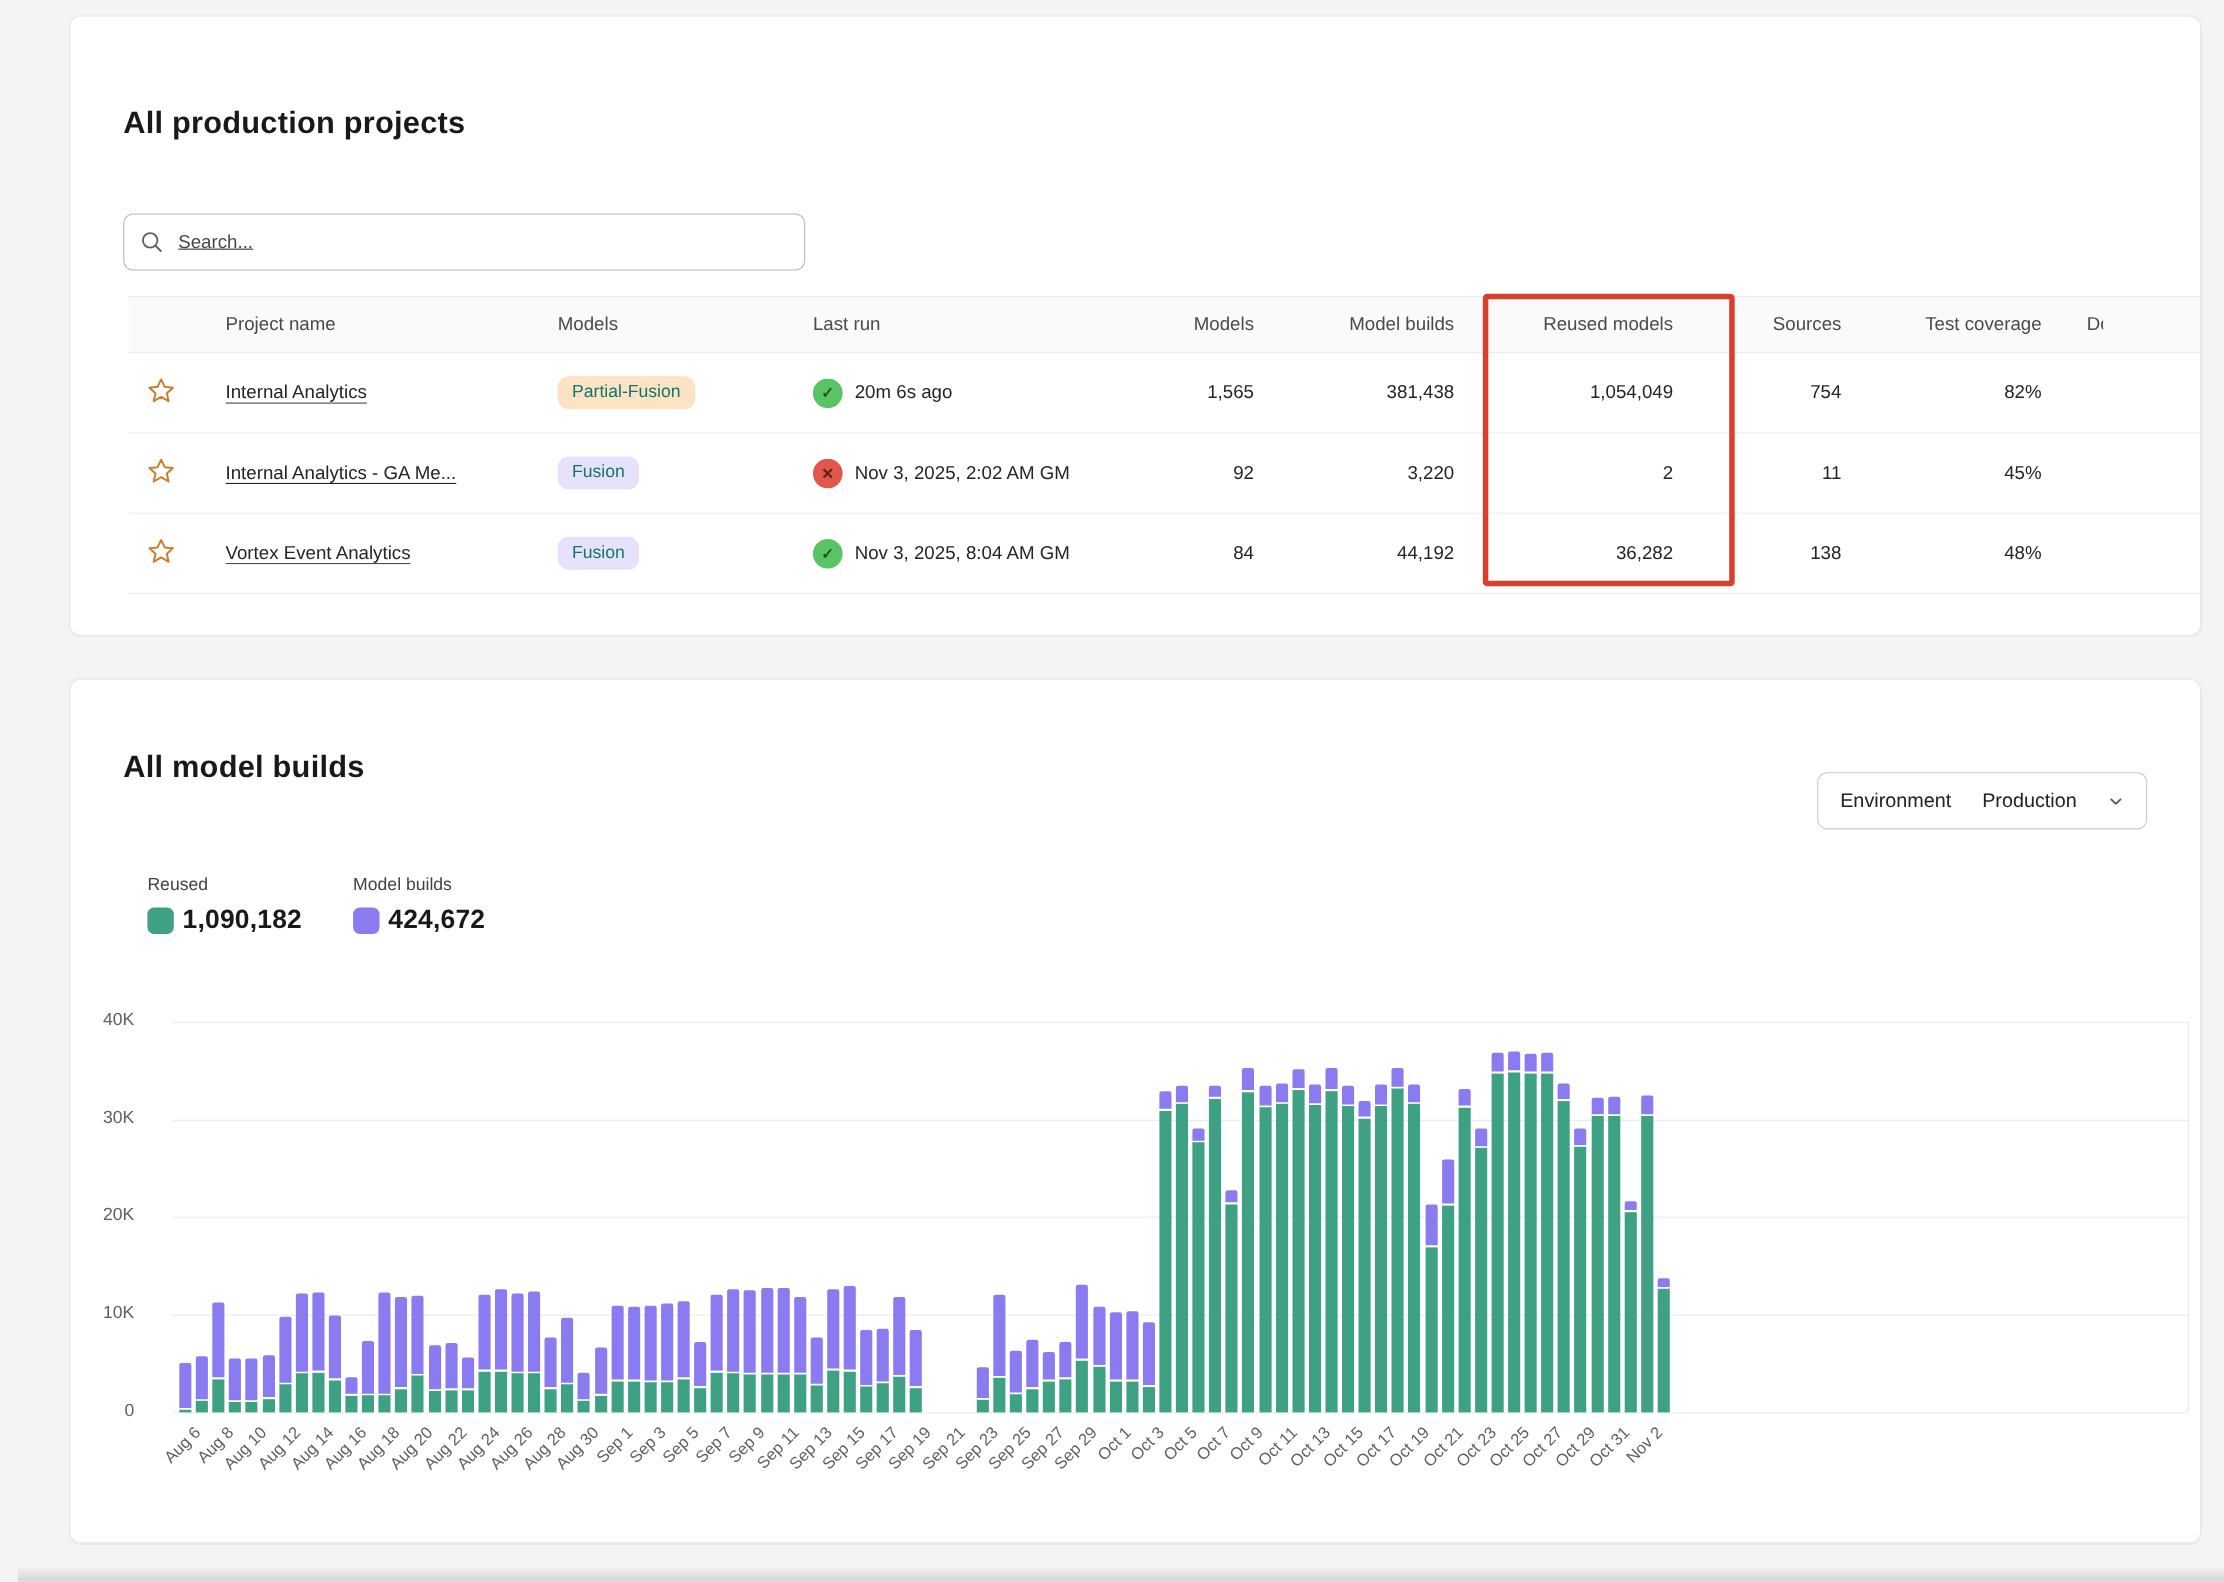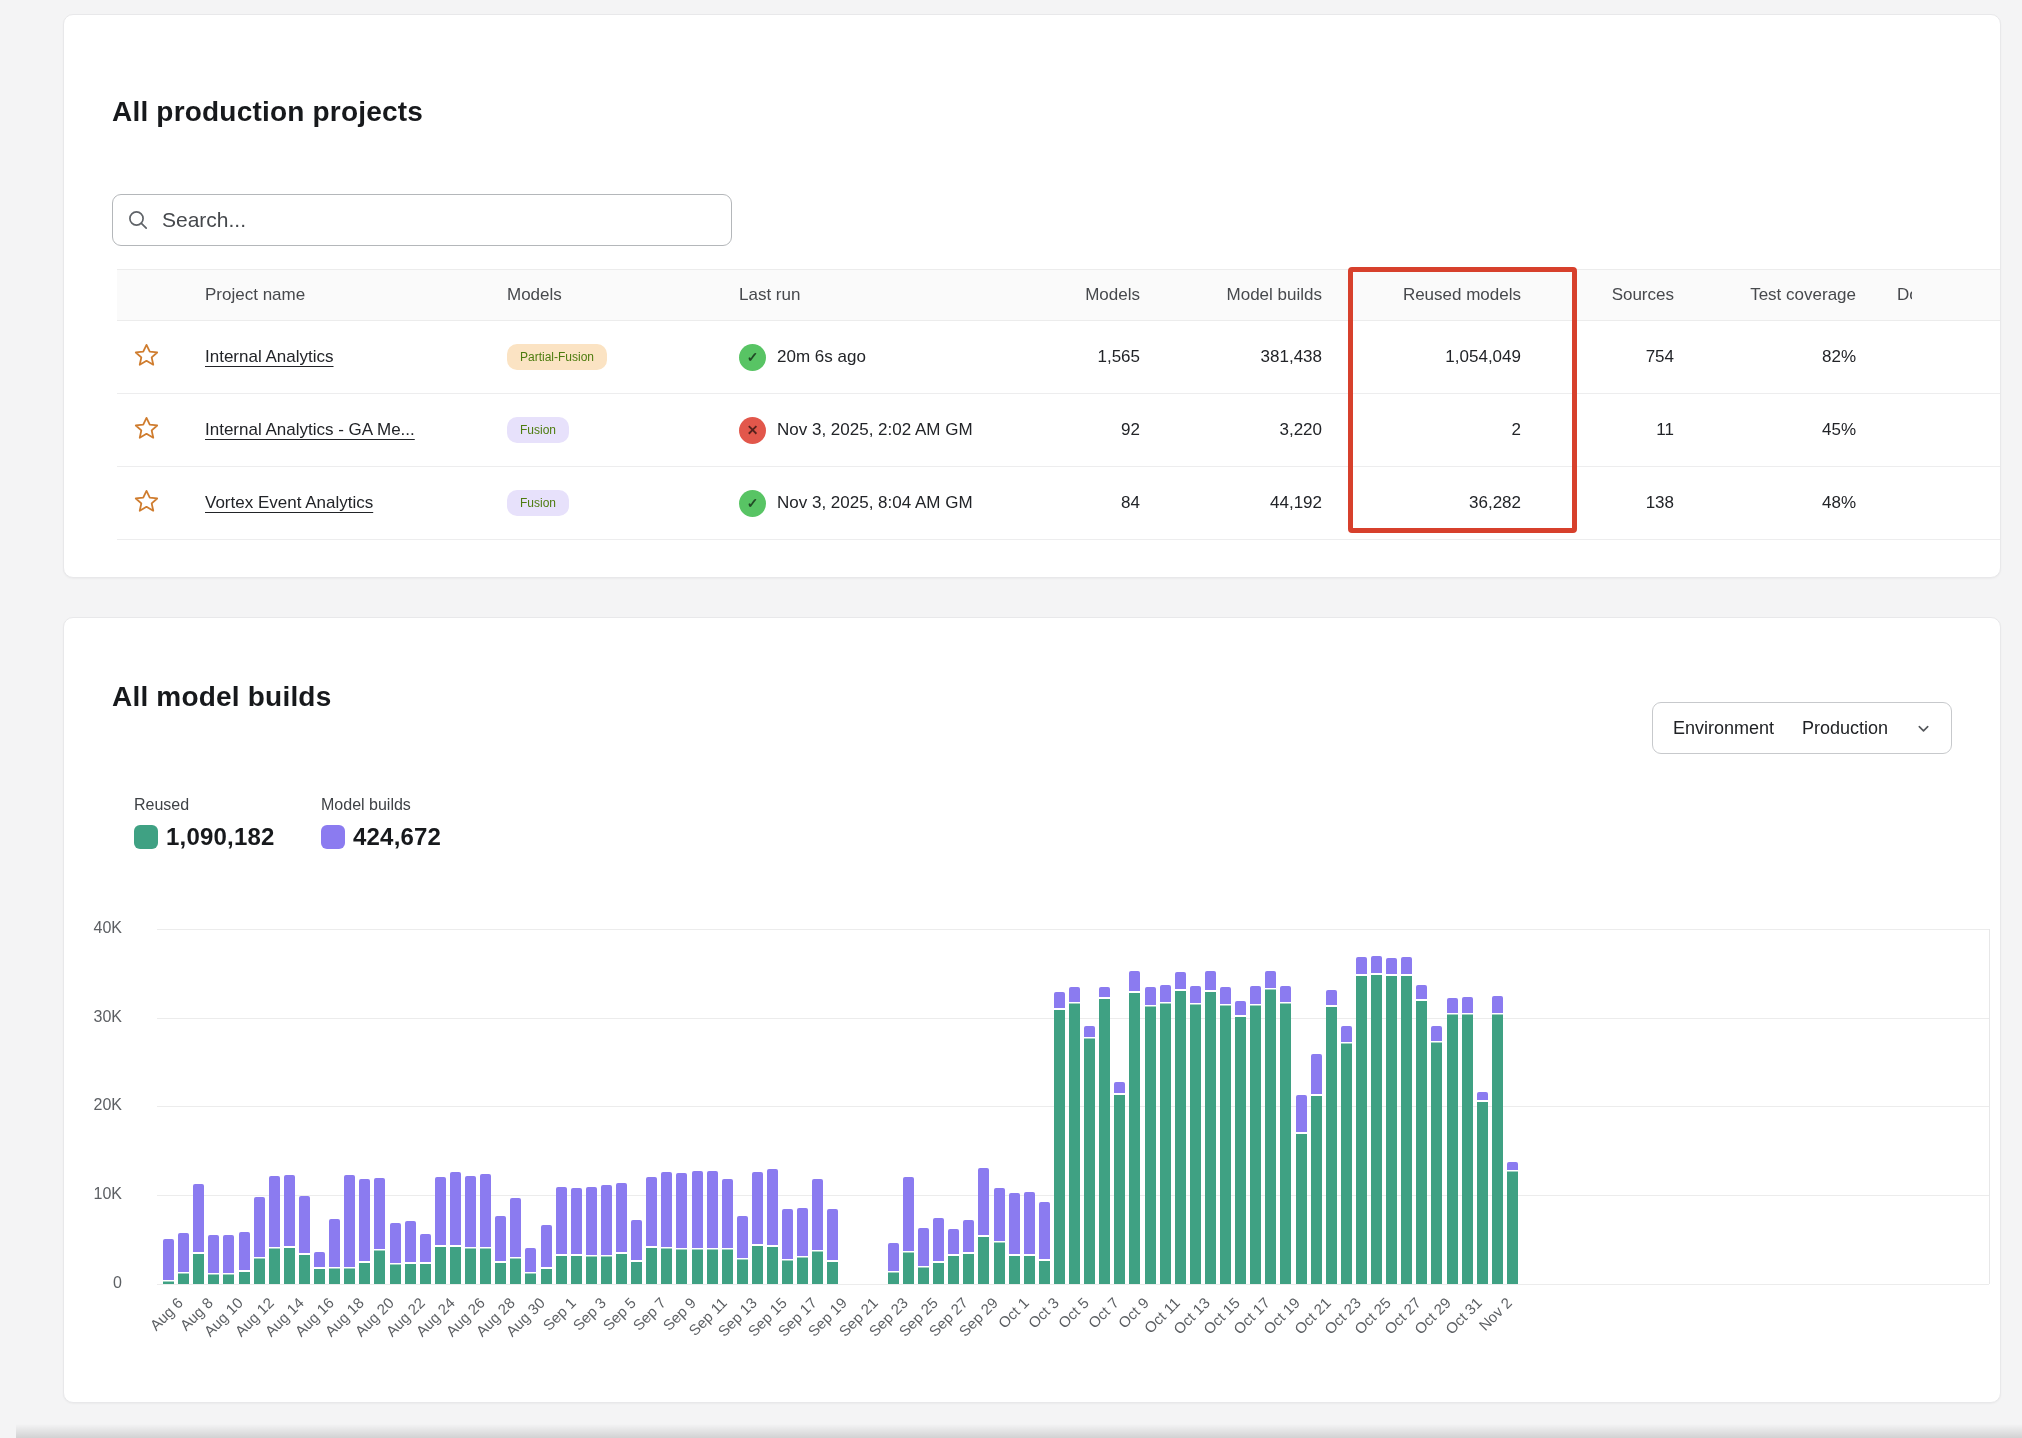--- a/index.html
+++ b/index.html
@@ -6,38 +6,38 @@
   #wrap{position:relative;width:2022px;height:1438px;background:#f4f4f5;overflow:hidden;margin-left:16px;}
   .card{position:absolute;background:#fff;border:1px solid #e8e8ea;border-radius:10px;
         box-shadow:0 1px 2px rgba(0,0,0,.04);overflow:hidden;}
   #card1{left:47px;top:14px;width:1936px;height:562px;}
   #card2{left:47px;top:617px;width:1936px;height:784px;}
   .card-title{position:absolute;left:48px;font-size:28px;font-weight:700;color:#17191c;letter-spacing:.2px;}
   .card-sub{position:absolute;left:48px;font-size:17px;color:#5a5d61;}
   
   #search-box{position:absolute;left:48px;top:179px;width:590px;height:50px;border:1.5px solid #b4b7ba;
     border-radius:9px;display:flex;align-items:center;padding:0 14px;background:#fff;}
-  #search-box input{border:none;outline:none;font-size:21px;color:#33363a;width:100%;margin-left:11px;
-    font-family:"Liberation Sans",sans-serif;background:transparent;}
+  #search-box input{border:none;outline:none;font-size:17px;color:#33363a;width:100%;margin-left:11px;
+    font-family:"Liberation Sans",sans-serif;background:transparent;text-decoration:underline;}
   #search-box input::placeholder{color:#45484c;opacity:1;}
   
   #ptable{position:absolute;left:53px;top:254px;right:0;}
   .trow,.thead{display:grid;grid-template-columns:88px 302px 232px 278px 123px 182px 199px 153px 182px 56px;
     align-items:center;}
   .thead{height:50px;background:#fafafa;border-top:1px solid #ececec;border-bottom:1px solid #ececec;
     font-size:17px;color:#47494d;}
   .trow{height:72px;border-bottom:1px solid #ededee;font-size:17px;color:#222428;}
   .th-name{padding-left:0;}
   .num{text-align:right;white-space:nowrap;}
   .cell-clip{overflow:hidden;white-space:nowrap;}
   .star-btn{background:none;border:none;cursor:pointer;padding:0;margin-left:14px;width:30px;height:30px;
     display:flex;align-items:center;justify-content:center;}
   .proj-link{color:#222428;font-weight:500;text-decoration:underline;text-underline-offset:4px;
     text-decoration-thickness:1px;cursor:pointer;white-space:nowrap;overflow:hidden;display:block;max-width:290px;}
-  .badge{display:inline-block;padding:6px 13px;border-radius:10px;font-size:12px;color:#4d7c0f;}
+  .badge{display:inline-block;padding:6px 13px;border-radius:10px;font-size:16px;color:#0f766e;}
   .badge-partial{background:#fbe3c3;}
   .badge-fusion{background:#e7e1fb;}
   .lastrun{display:flex;align-items:center;overflow:hidden;white-space:nowrap;}
   .sticon{flex:0 0 auto;width:27px;height:27px;border-radius:50%;display:inline-flex;align-items:center;
     justify-content:center;font-size:14px;font-weight:700;color:rgba(0,0,0,.62);margin-right:11px;}
   .st-success{background:#58c464;}
   .st-error{background:#e2574b;}
   
   #annotation-box{position:absolute;left:1332px;top:267px;width:219px;height:256px;
     border:5px solid #d7402c;border-radius:4px;pointer-events:none;z-index:5;}

